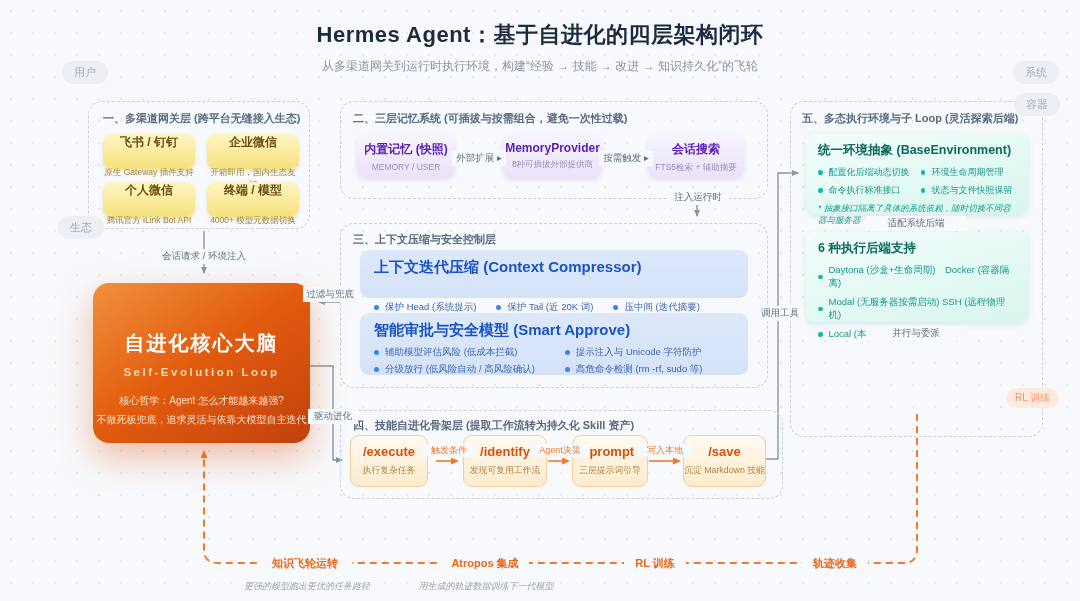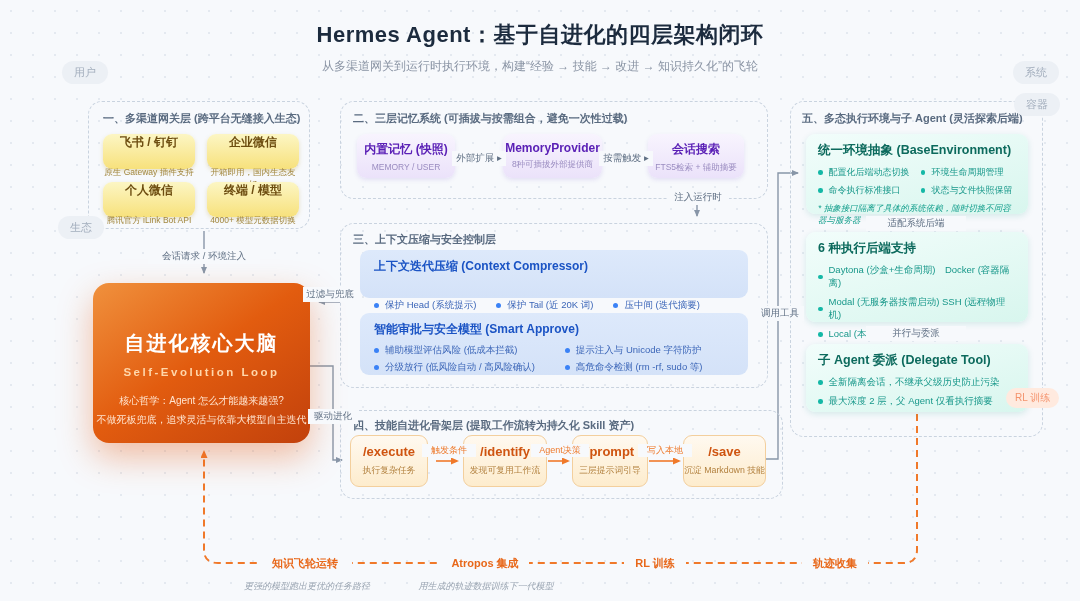--- a/index.html
+++ b/index.html
@@ -14,21 +14,21 @@
   .sec{border:1.5px dashed #c9d3df;border-radius:14px;background:transparent;z-index:1;}
   .sec-title{font-size:11px;font-weight:bold;color:#5a6b80;z-index:3;}
   .card{border-radius:9px;z-index:2;}
   .ycard{background:linear-gradient(180deg,#fcf6c4,#f7e17c);box-shadow:0 2px 4px rgba(190,160,60,.28);text-align:center;padding-top:0;}
   .ycard .t{font-size:12px;font-weight:bold;color:#6d4d10;}
   .ycard .s{font-size:8.5px;color:#a2873f;margin-top:16px;}
   .pcard{background:linear-gradient(180deg,#f8f4fe,#ebe2fa);box-shadow:0 2px 4px rgba(120,90,200,.15);text-align:center;padding-top:7px;}
   .pcard .t{font-size:12px;font-weight:bold;color:#5b21b6;}
   .pcard .s{font-size:8.5px;color:#9a8cc0;margin-top:4px;}
   .bcard{background:linear-gradient(180deg,#dde9fb,#d4e2f8);padding:8px 14px;}
-  .bcard .t{font-size:12px;font-weight:bold;color:#1a53c4;}
+  .bcard .t{font-size:15px;font-weight:bold;color:#1a53c4;}
   .brow{display:flex;gap:20px;margin-top:24px;}
   .bgrid{display:grid;grid-template-columns:53% 47%;row-gap:4px;margin-top:6px;}
   .bul{display:flex;align-items:center;gap:6px;font-size:9.5px;color:#3c66b8;}
   .bdot{width:5px;height:5px;border-radius:50%;background:#3b82f6;flex:none;}
   .tcard{background:linear-gradient(165deg,#f2fdfb,#d8f6ee);box-shadow:0 2px 6px rgba(20,150,130,.15);padding:8px 12px;}
   .tcard .t{font-size:12.5px;font-weight:bold;color:#0c6a5d;}
   .tgrid{display:grid;grid-template-columns:52% 48%;row-gap:5px;margin-top:7px;}
   .tcol{display:flex;flex-direction:column;gap:6px;margin-top:7px;}
   .tbul{display:flex;align-items:center;gap:6px;font-size:9px;color:#18988a;}
   .tbul2{display:flex;align-items:center;gap:6px;font-size:9.5px;color:#18988a;}
@@ -180,21 +180,21 @@
   </div>
   <div class="abs card scard" style="left:683px;top:435px;width:83px;height:52px;">
     <div class="t">/save</div>
     <div class="s">沉淀 Markdown 技能</div>
   </div>
   <div class="abs olabel" style="left:422px;top:444px;width:54px;">触发条件</div>
   <div class="abs olabel" style="left:531px;top:444px;width:58px;">Agent决策</div>
   <div class="abs olabel" style="left:638px;top:444px;width:54px;">写入本地</div>
 
   <div class="abs sec" style="left:790px;top:101px;width:253px;height:336px;"></div>
-  <div class="abs sec-title" style="left:802px;top:111px;">五、多态执行环境与子 Agent (灵活探索后端)</div>
+  <div class="abs sec-title" style="left:802px;top:111px;">五、多态执行环境与子 Loop (灵活探索后端)</div>
   <div class="abs card tcard" style="left:806px;top:134px;width:222px;height:80px;">
     <div class="t">统一环境抽象 (BaseEnvironment)</div>
     <div class="tgrid">
       <div class="tbul">
           <span class="tdot"></span>
           <span>配置化后端动态切换</span>
         </div>
       <div class="tbul">
           <span class="tdot"></span>
           <span>环境生命周期管理</span>
@@ -222,33 +222,20 @@
           <span class="tdot"></span>
           <span>Modal (无服务器按需启动)  SSH (远程物理机)</span>
         </div>
       <div class="tbul2">
           <span class="tdot"></span>
           <span>Local (本地直接执行)</span>
         </div>
     </div>
   </div>
   <div class="abs clabel" style="left:866px;top:326px;width:100px;">并行与委派</div>
-  <div class="abs card tcard" style="left:806px;top:344px;width:222px;height:68px;">
-    <div class="t">子 Agent 委派 (Delegate Tool)</div>
-    <div class="tcol">
-      <div class="tbul2">
-          <span class="tdot"></span>
-          <span>全新隔离会话，不继承父级历史防止污染</span>
-        </div>
-      <div class="tbul2">
-          <span class="tdot"></span>
-          <span>最大深度 2 层，父 Agent 仅看执行摘要</span>
-        </div>
-    </div>
-  </div>
 
   <div class="abs core" style="left:93px;top:283px;width:217px;height:160px;">
     <div class="t">自进化核心大脑</div>
     <div class="e">Self-Evolution Loop</div>
     <div class="p1">核心哲学：Agent 怎么才能越来越强?</div>
     <div class="p2">不做死板兜底，追求灵活与依靠大模型自主迭代</div>
   </div>
 
   <div class="abs clabel" style="left:148px;top:249px;width:112px;">会话请求 / 环境注入</div>
   <div class="abs clabel" style="left:303px;top:287px;width:54px;">过滤与兜底</div>

